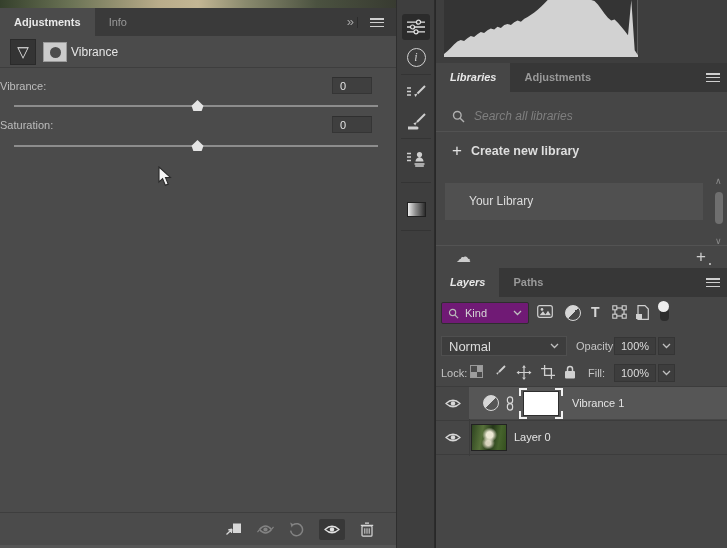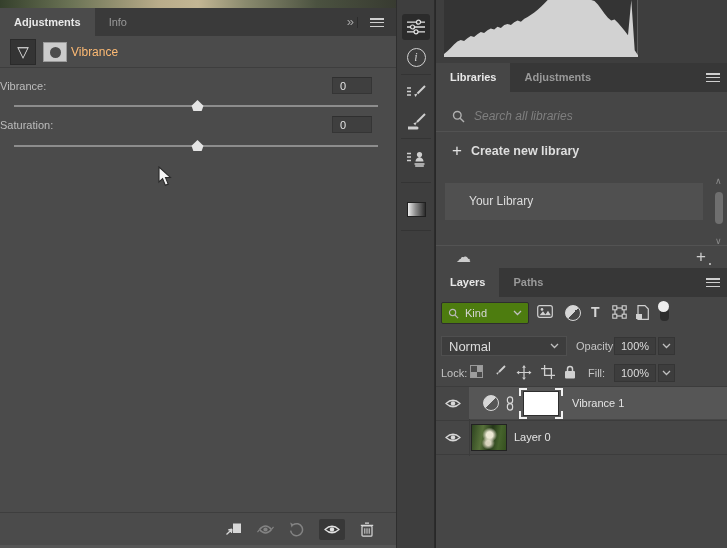--- a/index.html
+++ b/index.html
@@ -18,21 +18,21 @@
   .vsep { position:absolute; right:38px; top:9px; width:1px; height:11px; background:#2c2c2c; }
   .hamburger { width:14px; height:9px; display:flex; flex-direction:column; justify-content:space-between; }
   .hamburger span { display:block; height:1.5px; background:#cfcfcf; }
   #prop-menu { position:absolute; right:12px; top:10px; }
 
   #prop-header { position:absolute; left:0; top:36px; width:396px; height:32px; border-bottom:1px solid #3e3e3e; }
   #vib-icon-btn { position:absolute; left:10px; top:3px; width:26px; height:26px; background:#343434;
     border:1px solid #2a2a2a; color:#eaeaea; font-size:15px; text-align:center; line-height:24px; }
   #mask-chip { position:absolute; left:43px; top:6px; width:24px; height:20px; background:#cbcbcb; border:1px solid #9a9a9a; }
   #mask-chip .dot { position:absolute; left:6px; top:4px; width:11px; height:11px; border-radius:50%; background:#4b4b4b; }
-  #prop-title { position:absolute; left:71px; top:9px; font-size:12px; color:#fdba74; }
+  #prop-title { position:absolute; left:71px; top:9px; font-size:12px; color:#e5e5e5; }
 
   .ctl-label { position:absolute; left:0; font-size:11px; color:#bdbdbd; }
   .num-box { position:absolute; left:332px; width:40px; height:17px; background:#3f3f3f;
     border:1px solid #353535; border-top-color:#2f2f2f; color:#e2e2e2; font-size:11px;
     font-family:"Liberation Sans", sans-serif; padding-left:7px; }
   .slider { position:absolute; left:14px; width:364px; height:12px; }
   .slider .track { position:absolute; left:0; top:6px; width:100%; height:2px; background:#8d8d8d; }
   .slider .thumb { position:absolute; top:1px; width:13px; height:11px; background:#e4e4e4;
     clip-path:polygon(50% 0%, 96% 52%, 82% 100%, 18% 100%, 4% 52%); }
 
@@ -52,21 +52,21 @@
   #info-circle { width:19px; height:19px; border:1.6px solid #d0d0d0; border-radius:50%; color:#d0d0d0;
     font-size:12px; text-align:center; line-height:16px; font-family:"Liberation Serif", serif; font-style:italic; }
   #gradient-chip { width:19px; height:15px; border:1px solid #202020; background:linear-gradient(90deg,#ebebeb,#8b8b8b 45%,#2c2c2c); }
 
   
   #right { position:absolute; left:435px; top:0; width:292px; height:548px; background:#454545; border-left:1px solid #282828; }
   #histo-zone { position:absolute; left:0; top:0; width:292px; height:63px; background:#3e3e3e; }
   #histo-plot { position:absolute; left:8px; top:0; width:194px; height:57px; background:#343434; border-right:1px solid #606060; }
 
   .panel-tabbar { position:absolute; left:0; width:292px; height:29px; background:#373737; display:flex; }
-  .panel-tabbar .tab.active { background:#464646; }
+  .panel-tabbar .tab.active { background:#464646;font-style:italic; }
   .panel-tabbar .tab { font-weight:bold; }
   .tab-menu { position:absolute; right:8px; top:10px; }
 
   #lib-body { position:absolute; left:0; top:92px; width:292px; height:176px; background:#464646; }
   #lib-search-row { position:absolute; left:0; top:8px; width:292px; height:32px; border-bottom:1px solid #525252; }
   #lib-search-row .mag { position:absolute; left:16px; top:10px; }
   #lib-search-input { position:absolute; left:38px; top:5px; width:230px; height:22px; background:transparent; border:none;
     outline:none; color:#d8d8d8; font-size:12px; font-style:italic; font-family:"Liberation Sans", sans-serif; }
   #lib-search-input::placeholder { color:#7f7f7f; font-style:italic; }
   #lib-create-row { position:absolute; left:16px; top:52px; display:flex; align-items:center; gap:9px; }
@@ -76,21 +76,21 @@
   #lib-item span { position:absolute; left:24px; top:11px; font-size:12px; color:#dcdcdc; }
   #lib-scrollbar { position:absolute; right:2px; top:84px; width:14px; height:70px; }
   #lib-scroll-thumb { position:absolute; left:3px; top:16px; width:8px; height:32px; background:#6f6f6f; border-radius:4px; }
   .scroll-chev { position:absolute; left:3px; color:#8a8a8a; }
   #lib-footer { position:absolute; left:0; top:153px; width:292px; height:23px; border-top:1px solid #535353; }
   #cloud-icon { position:absolute; left:20px; top:2px; font-size:15px; color:#cccccc; }
   #lib-add { position:absolute; right:22px; top:1px; font-size:17px; color:#cfcfcf; }
   #lib-add .mini-dot { position:absolute; right:-5px; bottom:2px; width:2.5px; height:2.5px; background:#cfcfcf; border-radius:50%; }
 
   #layers-body { position:absolute; left:0; top:297px; width:292px; height:251px; background:#464646; }
-  #kind-box { position:absolute; left:5px; top:5px; width:88px; height:22px; background:#4d7c0f;
+  #kind-box { position:absolute; left:5px; top:5px; width:88px; height:22px; background:#701a75;
     border:1px solid #2e2e2e; border-radius:2px; display:flex; align-items:center; padding:0 6px; gap:6px; }
   #kind-box .lbl { font-size:11px; color:#d6d6d6; flex:1; }
   .filter-ic { position:absolute; top:8px; display:flex; align-items:center; justify-content:center; }
   .t-glyph { font-size:14px; font-weight:bold; color:#d6d6d6; line-height:14px; }
   .half-circle { width:16px; height:16px; border-radius:50%; border:1.5px solid #d6d6d6;
     background:linear-gradient(135deg,#d6d6d6 50%,rgba(0,0,0,0) 50%); }
   #filter-toggle { position:absolute; left:222px; top:4px; width:12px; height:21px; }
   #filter-toggle .pill { position:absolute; left:1.5px; top:7px; width:9px; height:13px; background:#2d2d2d; border-radius:4px; }
   #filter-toggle .knob { position:absolute; left:0; top:0; width:11px; height:11px; background:#ededed; border-radius:50%; }
 

